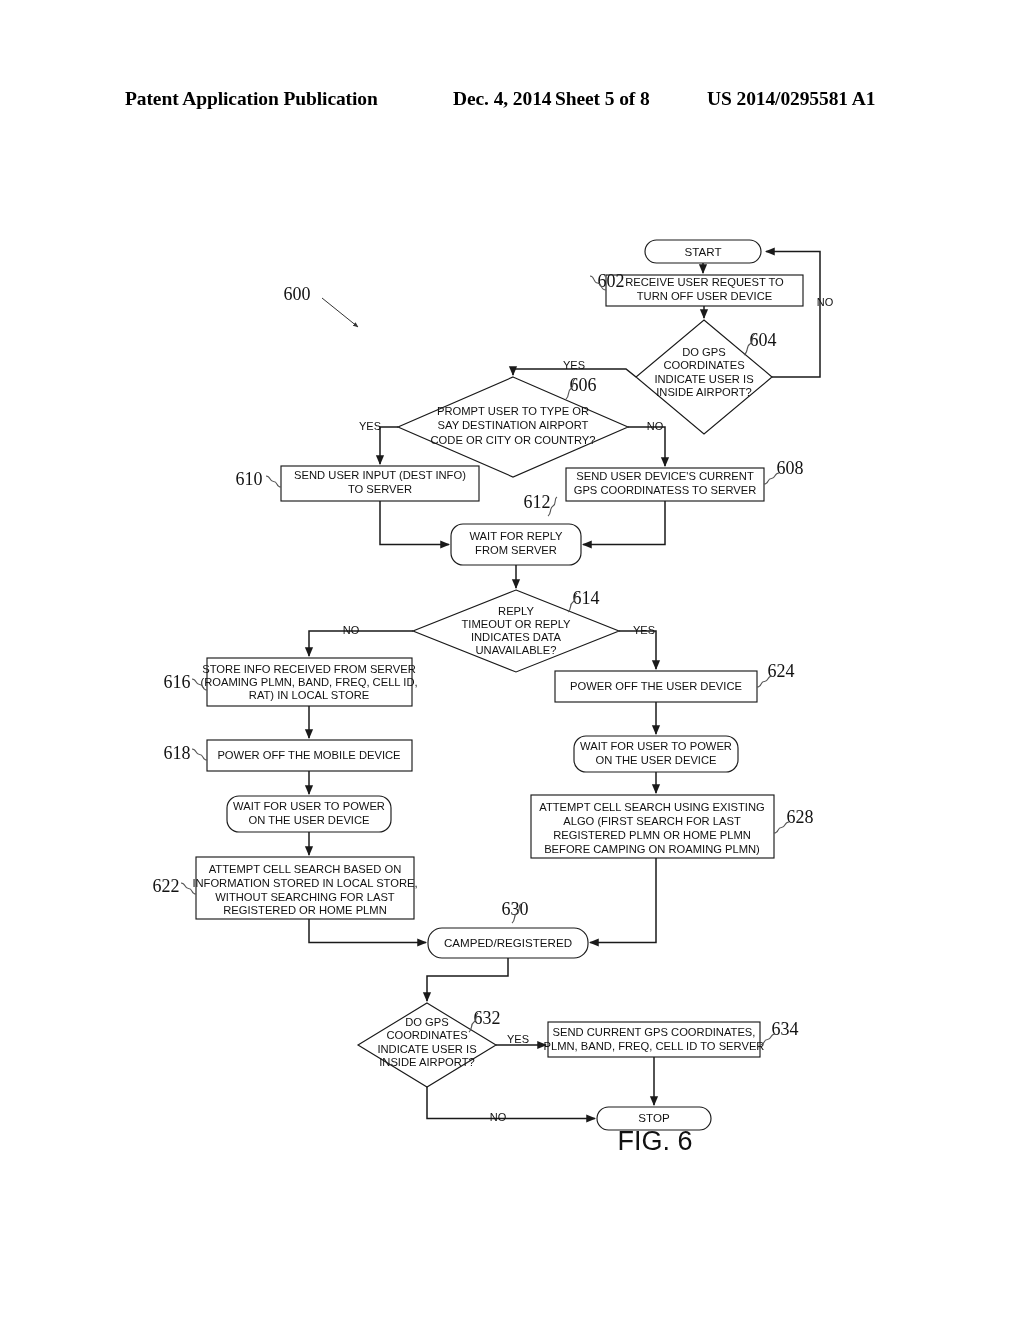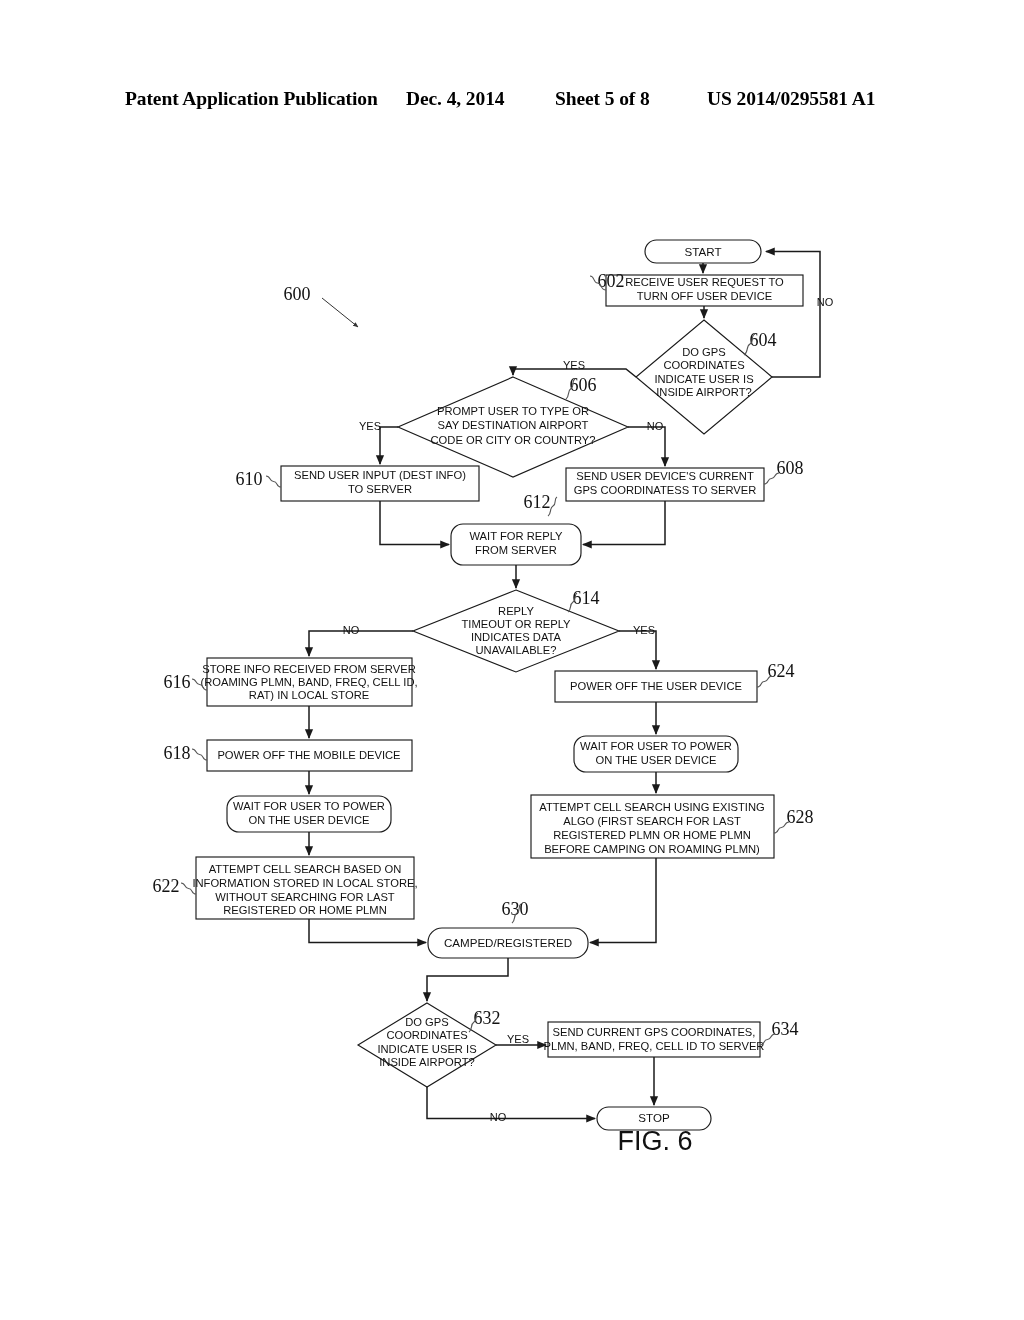--- a/index.html
+++ b/index.html
@@ -32,21 +32,21 @@
     font-size: 19.5px;
     letter-spacing: -0.1px;
     white-space: nowrap;
   }
   #pub-header .hdr-cell {
     position: absolute;
     top: 0;
     line-height: 30px;
   }
   #hdr-pub   { left: 125px; }
-  #hdr-date  { left: 406px; }
+  #hdr-date  { left: 453px; }
   #hdr-sheet { left: 555px; text-align: center; }
   #hdr-num   { left: 707px; }
 
   
   #figure {
     position: absolute;
     top: 0;
     left: 0;
     width: 1024px;
     height: 1320px;

